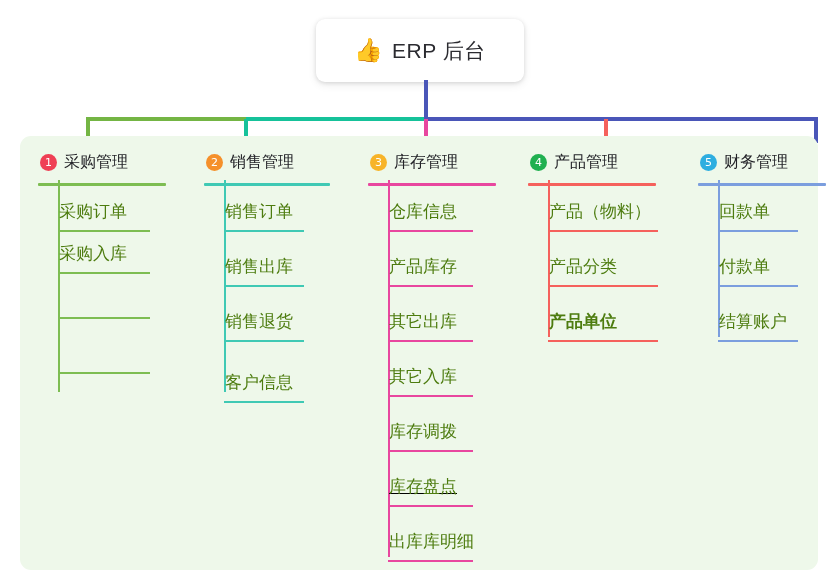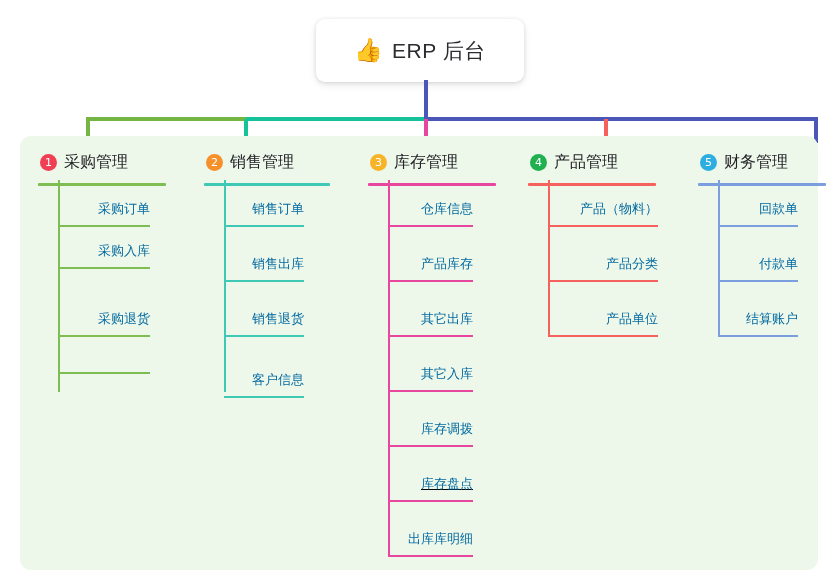--- a/index.html
+++ b/index.html
@@ -60,23 +60,22 @@
     font-family:"DejaVu Sans",sans-serif;
     flex:0 0 auto;
   }
   .col-title{font-size:16px;color:#232328;white-space:nowrap;}
   .header-rule{height:3px;margin-top:6px;border-radius:1px;}
 
   .spine{position:absolute;width:2px;top:33px;}
 
   .item{position:relative;}
   .item-label{
-    font-size:13px;color:#0369a1;white-space:nowrap;
+    font-size:17px;color:#4d7c0f;white-space:nowrap;
     padding-left:21px;
-    text-align:right;
   }
   .item-rule{height:2px;margin-top:7px;margin-left:2px;}
 
   
   #col1{left:18px;width:160px;}
   #col2{left:184px;width:150px;}
   #col3{left:348px;width:160px;}
   #col4{left:508px;width:170px;}
   #col5{left:678px;width:140px;}
 </style>
@@ -110,21 +109,20 @@
         <div class="spine" style="top: 44px; left: 20px; height: 212px; background: rgb(125, 189, 82);"></div>
         <div class="item" style="position: absolute; left: 0px; top: 64px;">
           <div class="item-label">采购订单</div>
           <div class="item-rule" style="width: 92px; margin-left: 20px; background: rgb(125, 189, 82);"></div>
         </div>
         <div class="item" style="position: absolute; left: 0px; top: 106px;">
           <div class="item-label">采购入库</div>
           <div class="item-rule" style="width: 92px; margin-left: 20px; background: rgb(125, 189, 82);"></div>
         </div>
         <div class="item" style="position: absolute; left: 0px; top: 174px;">
-          <div class="item-label">采购退货</div>
           <div class="item-rule" style="width: 92px; margin-left: 20px; background: rgb(125, 189, 82);"></div>
         </div>
         <div class="item" style="position: absolute; left: 0px; top: 229px;">
           <div class="item-rule" style="width: 92px; margin-left: 20px; background: rgb(125, 189, 82);"></div>
         </div>
       </div>
     <div class="col" id="col2">
         <div class="col-header" style="top: 14px; position: absolute;">
           <span class="badge" style="background: rgb(245, 144, 43);">2</span>
           <span class="col-title">销售管理</span>
@@ -192,21 +190,21 @@
         <div class="header-rule" style="position: absolute; top: 41px; left: 0px; width: 128px; background: rgb(245, 97, 92);"></div>
         <div class="spine" style="top: 44px; left: 20px; height: 157px; background: rgb(245, 97, 92);"></div>
         <div class="item" style="position: absolute; left: 0px; top: 64px;">
           <div class="item-label">产品（物料）</div>
           <div class="item-rule" style="width: 110px; margin-left: 20px; background: rgb(245, 97, 92);"></div>
         </div>
         <div class="item" style="position: absolute; left: 0px; top: 119px;">
           <div class="item-label">产品分类</div>
           <div class="item-rule" style="width: 110px; margin-left: 20px; background: rgb(245, 97, 92);"></div>
         </div>
-        <div class="item" style="position: absolute; left: 0px; top: 174px;">
+        <div class="item" style="position: absolute; left: 0px; top: 174px; font-weight: bold;">
           <div class="item-label">产品单位</div>
           <div class="item-rule" style="width: 110px; margin-left: 20px; background: rgb(245, 97, 92);"></div>
         </div>
       </div>
     <div class="col" id="col5">
         <div class="col-header" style="top: 14px; position: absolute;">
           <span class="badge" style="background: rgb(46, 174, 224);">5</span>
           <span class="col-title">财务管理</span>
         </div>
         <div class="header-rule" style="position: absolute; top: 41px; left: 0px; width: 128px; background: rgb(123, 158, 222);"></div>

